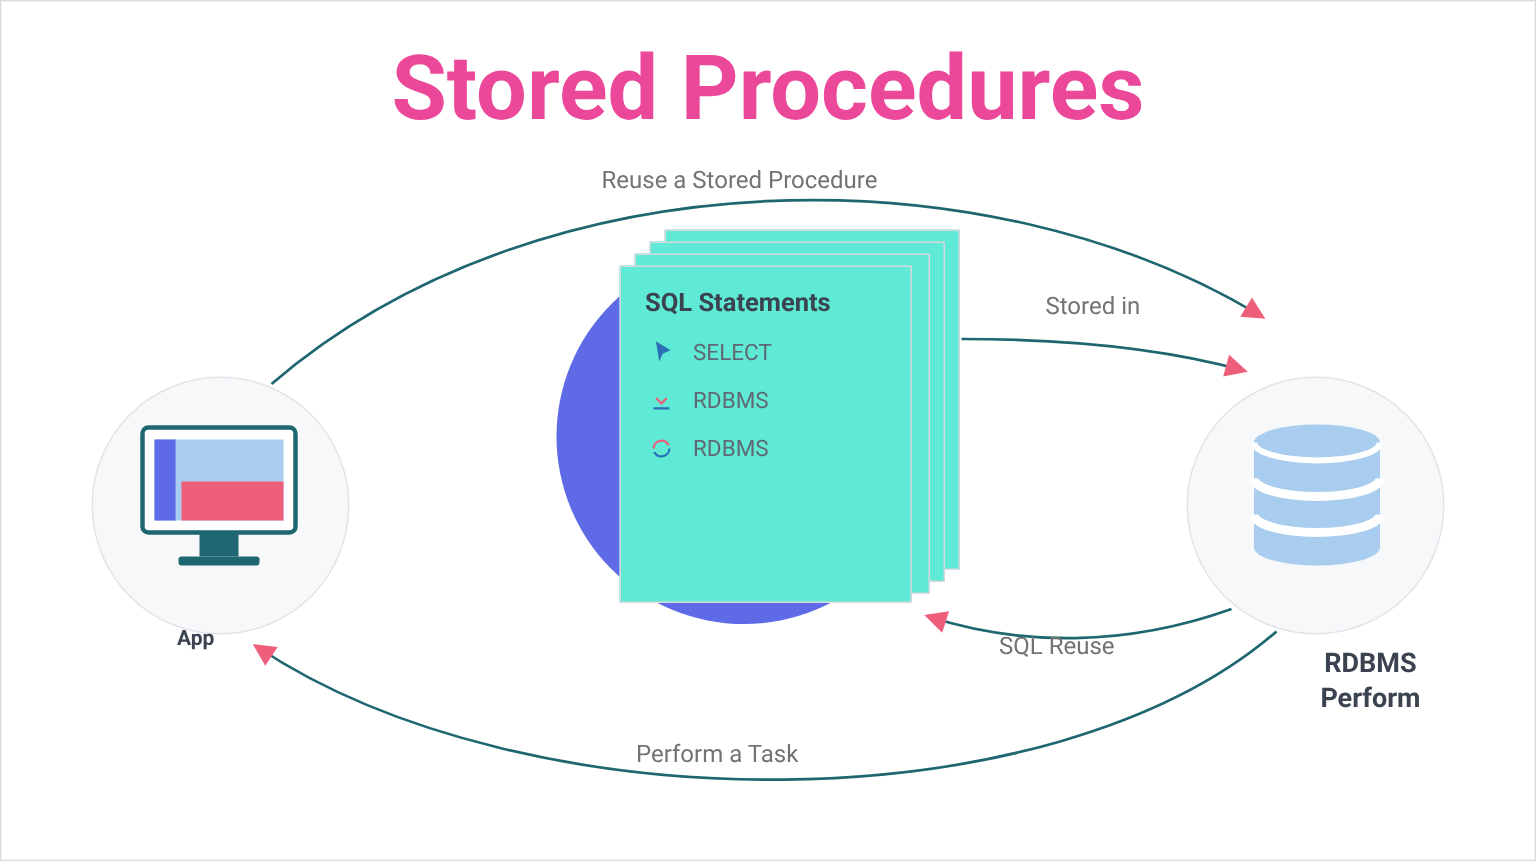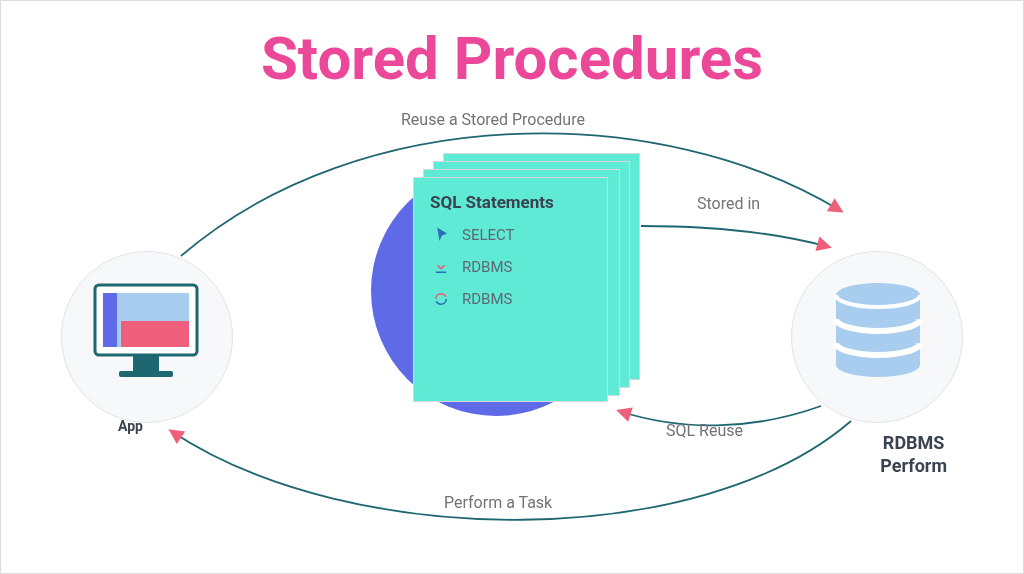--- a/index.html
+++ b/index.html
@@ -28,21 +28,21 @@
 .monitor { position: absolute; left: 92px; top: 280px; width: 106px; height: 110px; }
 
 .dbicon { position: absolute; right: 95px; top: 280px; width: 100px; height: 110px; }
 
 svg.arrows { position: absolute; inset: 0; width: 1024px; height: 574px; pointer-events: none; }
 .arrow-path { fill: none; stroke: #1f6770; stroke-width: 1.8; }
 .arrow-label { position: absolute; color: #737373; font-size: 16px; }
 .l-reuse   { left: 400px; top: 109px; }
 .l-stored  { left: 696px; top: 193px; }
 .l-query   { left: 665px; top: 420px; }
-.l-task    { left: 443px; top: 492px; }
+.l-task    { left: 423px; top: 492px; }
 </style>
 </head>
 <body>
 
 <div class="stage">
 
   <div class="title">Stored Procedures</div>
 
   <div class="bubble"></div>
 

